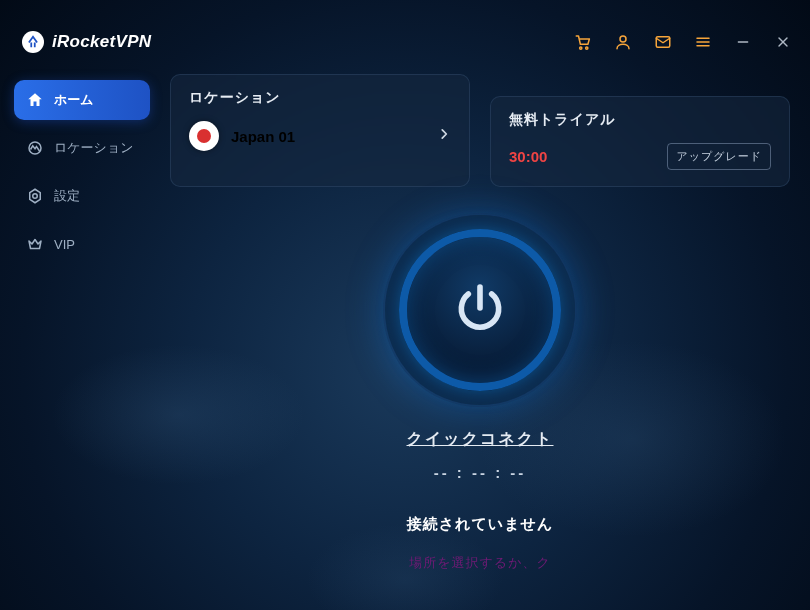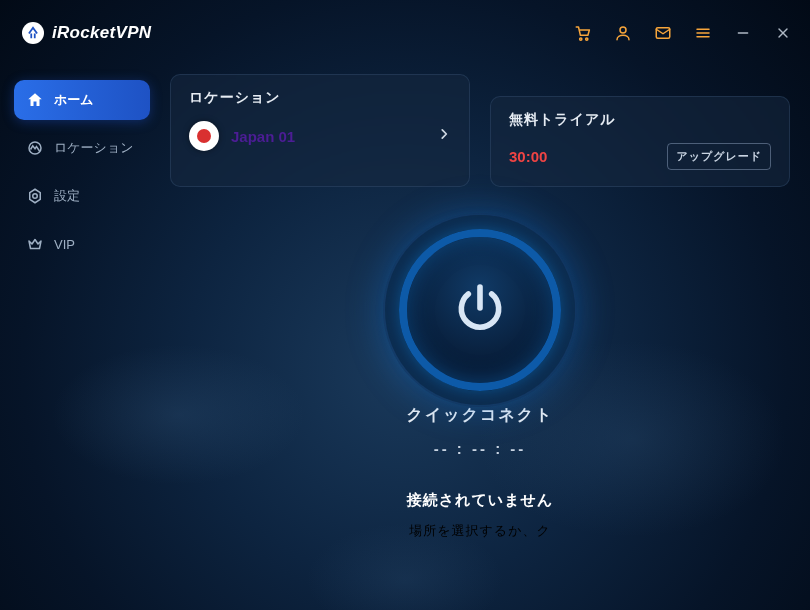--- a/index.html
+++ b/index.html
@@ -29,21 +29,21 @@
       radial-gradient(1px 1px at 200px 180px, rgba(255,255,255,0.3), transparent 50%),
       radial-gradient(1px 1px at 700px 160px, rgba(255,255,255,0.35), transparent 50%),
       radial-gradient(1px 1px at 370px 210px, rgba(255,255,255,0.3), transparent 50%),
       radial-gradient(1px 1px at 540px 200px, rgba(255,255,255,0.3), transparent 50%),
       radial-gradient(1px 1px at 120px 320px, rgba(255,255,255,0.25), transparent 50%),
       radial-gradient(1px 1px at 680px 340px, rgba(255,255,255,0.25), transparent 50%);
   }
 
   
   .titlebar {
-    position: absolute; top: 7px; left: 0; right: 0; height: 52px;
+    position: absolute; top: 16px; left: 0; right: 0; height: 52px;
     display: flex; align-items: center; justify-content: space-between;
     padding: 0 18px 0 22px;
   }
   .brand { display:flex; align-items:center; gap:8px; }
   .brand-logo {
     width:22px; height:22px; border-radius:50%; background:#fff;
     display:flex; align-items:center; justify-content:center;
   }
   .brand-text { color:#fff; font-weight:700; font-style:italic; font-size:17px; letter-spacing:0.3px;}
   .win-icons { display:flex; align-items:center; gap:22px; }
@@ -82,29 +82,29 @@
   .card-loc { flex: 0 0 300px; }
   .card-trial { flex: 1; margin-top: 22px; }
   .card-title { color:#e6ecf3; font-size:14px; font-weight:600; margin-bottom:14px; letter-spacing:1px;}
   .loc-row { display:flex; align-items:center; gap:12px; cursor:pointer;}
   .flag-jp {
     width:30px; height:30px; border-radius:50%; background:#fff;
     display:flex; align-items:center; justify-content:center;
     box-shadow: 0 0 6px rgba(0,0,0,0.4);
   }
   .flag-jp::after{ content:""; width:14px; height:14px; border-radius:50%; background:#d93030;}
-  .loc-name { color:#4c1d95; font-weight:700; font-size:15px; flex:1;}
+  .loc-name { color:#000000; font-weight:700; font-size:15px; flex:1;}
   .chev { color:#cfd8e3; }
 
   .trial-row { display:flex; align-items:center; gap:14px;}
   .trial-time { color:#ef4444; font-weight:700; font-size:15px; flex:1;}
   .upgrade-btn {
     border:1px solid rgba(140,160,190,0.5);
     color:#c9d4e2; font-size:11px; padding:5px 8px; border-radius:4px;
-    background:transparent; cursor:pointer; letter-spacing:1px;font-weight:bold;
+    background:transparent; cursor:pointer; letter-spacing:1px;
   }
 
   
   .power-wrap { display:flex; flex-direction:column; align-items:center; margin-top:28px;}
   .power-btn {
     width:190px; height:190px; border-radius:50%; position:relative; cursor:pointer;
     display:flex; align-items:center; justify-content:center;
   }
   .ring {
     position:absolute; inset:0; border-radius:50%;
@@ -117,28 +117,28 @@
   .ring2 {
     position:absolute; inset:14px; border-radius:50%;
     background: radial-gradient(circle at 50% 35%, #103a66 0%, #071a34 70%);
     border: 8px solid #0d5aa8;
     box-shadow:
       0 0 18px 4px rgba(20,140,240,0.45),
       inset 0 0 24px rgba(20,140,240,0.35);
   }
   .power-icon { position:relative; z-index:2; }
 
-  .quick-label { color:#e6ecf3; font-size:16px; font-weight:600; letter-spacing:2px;}
+  .quick-label { margin-top:24px; color:#e6ecf3; font-size:16px; font-weight:600; letter-spacing:2px;text-decoration:underline;}
   .timer { margin-top:14px; color:#c9d4e2; font-size:15px; letter-spacing:3px; font-weight:600;}
 
   .status-box {
     margin:34px auto 0; text-align:center;
   }
   .status-title { color:#fff; font-size:15px; font-weight:700; letter-spacing:1px;}
-  .status-sub { color:#000000; font-size:13px; margin-top:12px; letter-spacing:1px;}
+  .status-sub { color:#701a75; font-size:13px; margin-top:20px; letter-spacing:1px;}
 </style>
 </head>
 <body>
 
 <div class="stars"></div>
 <div class="map-overlay"></div>
 
 <div class="titlebar">
   <div class="brand">
     <span class="brand-logo">

